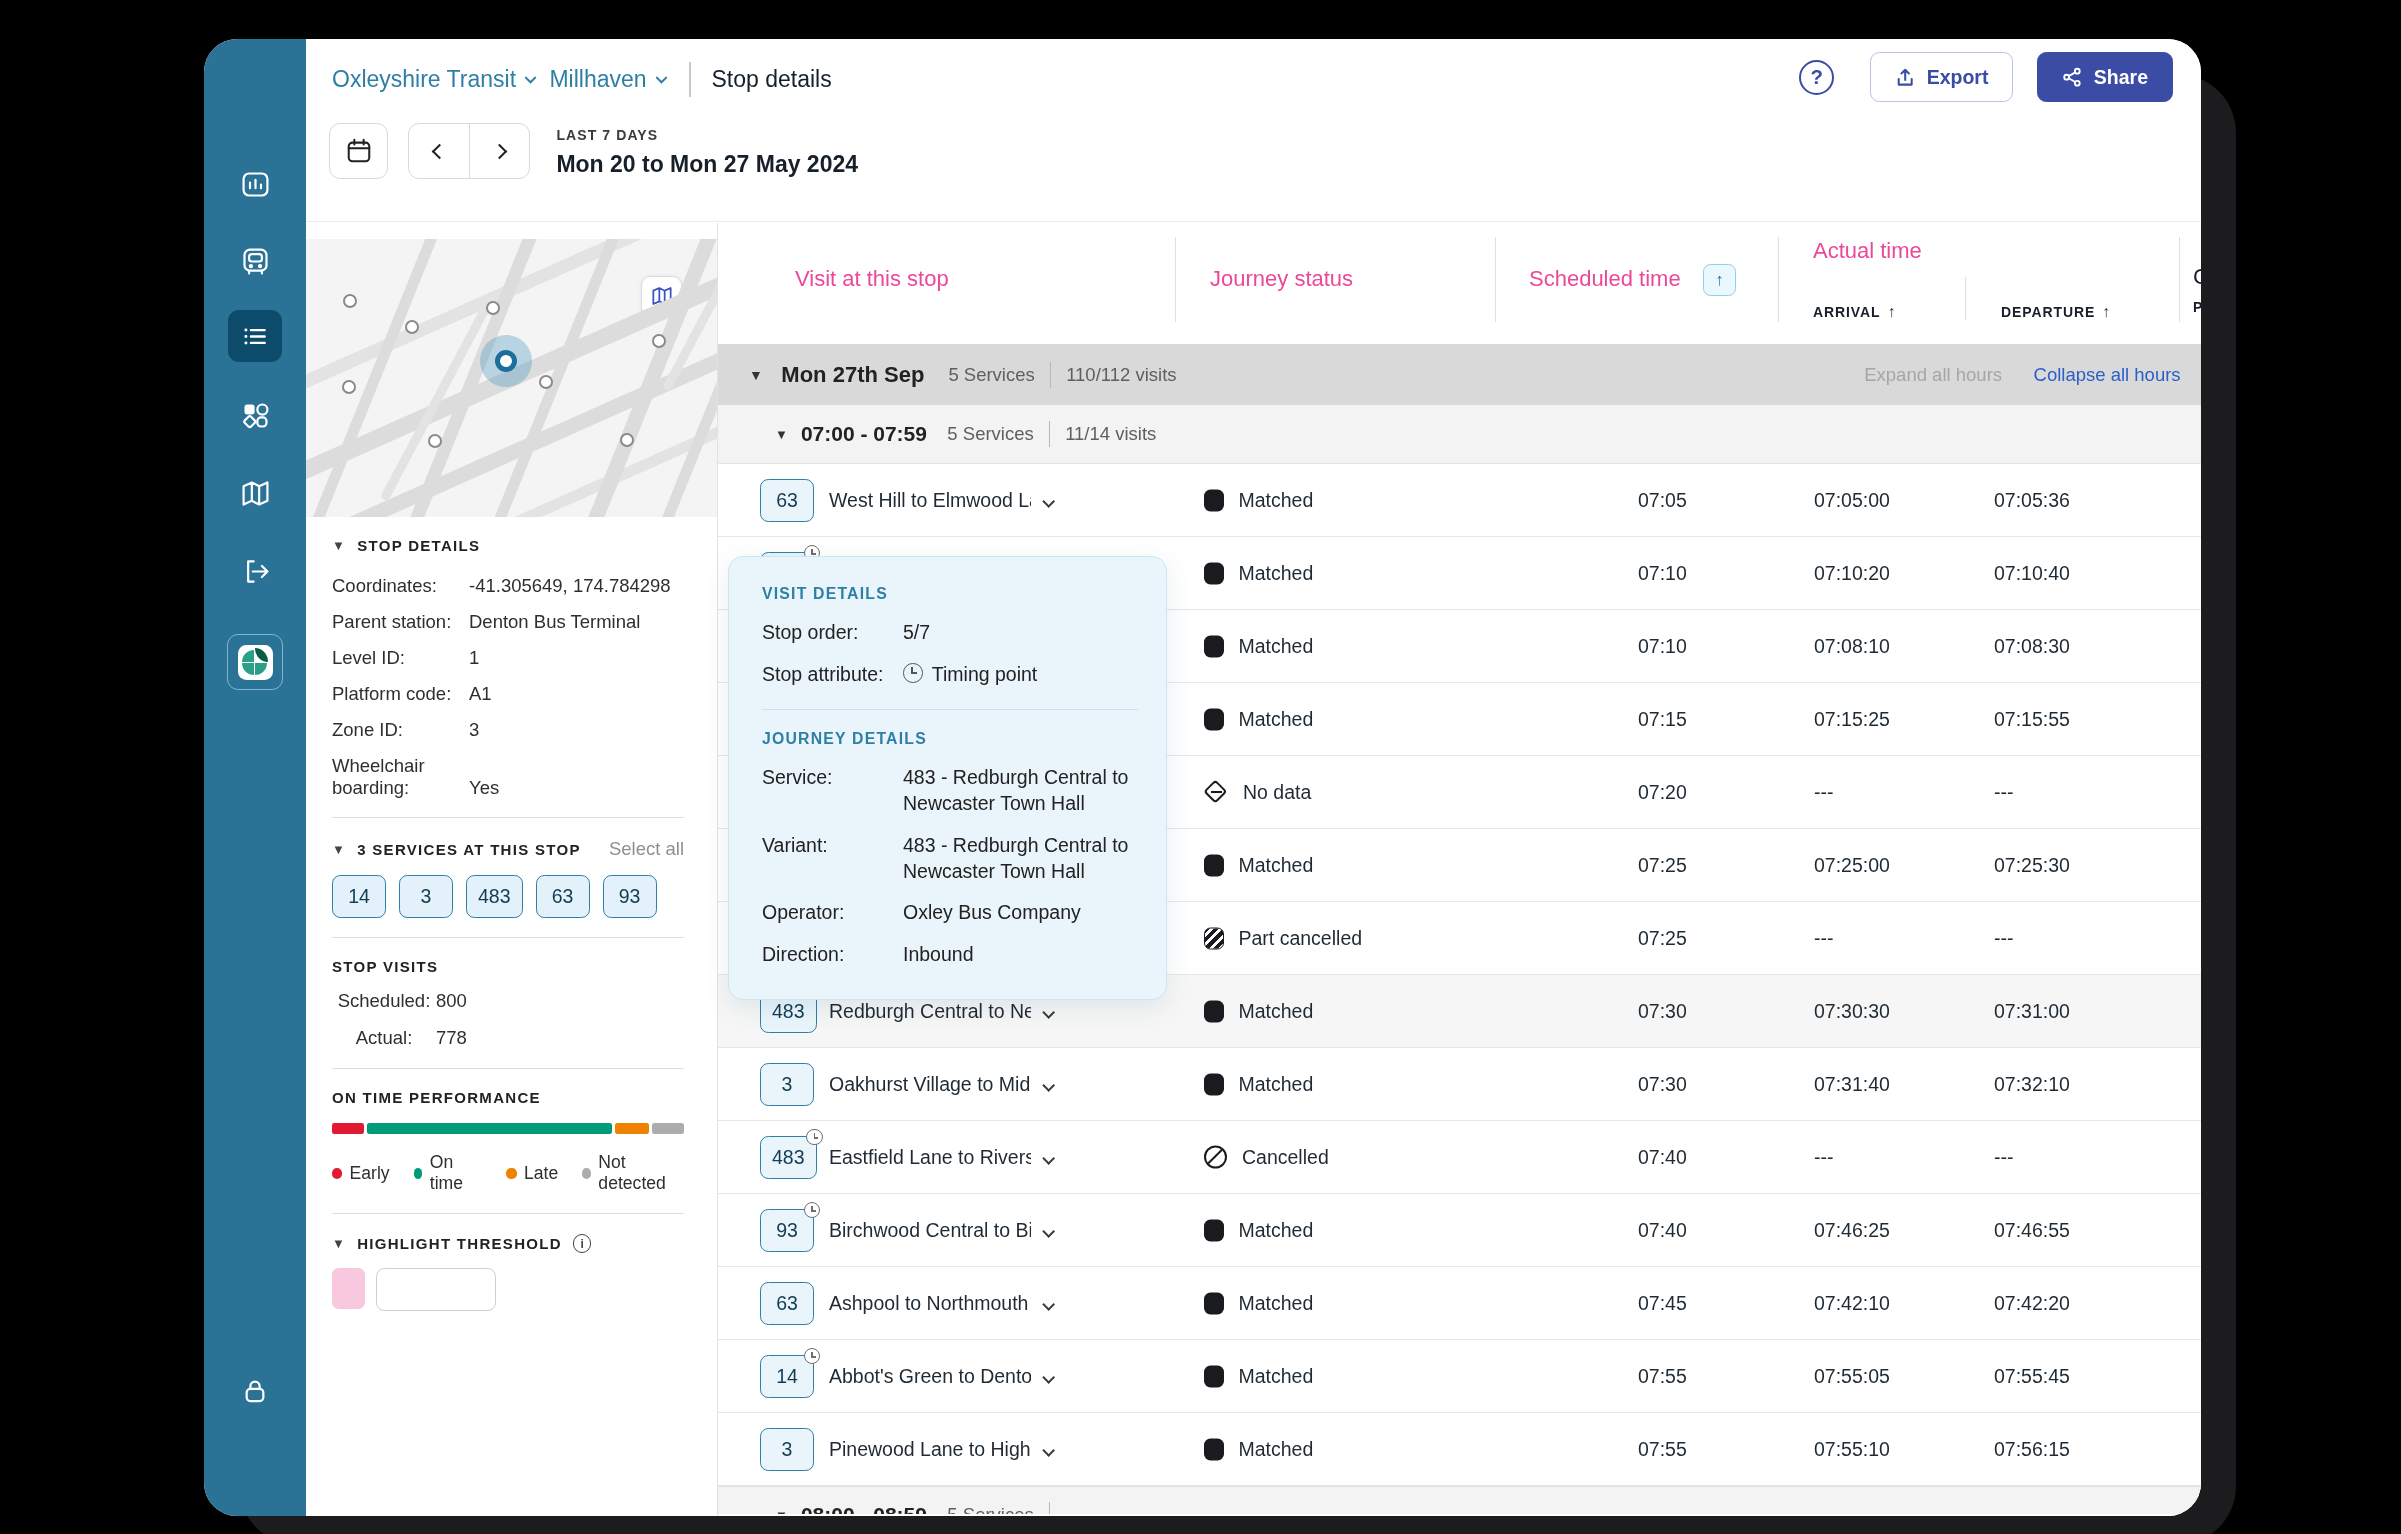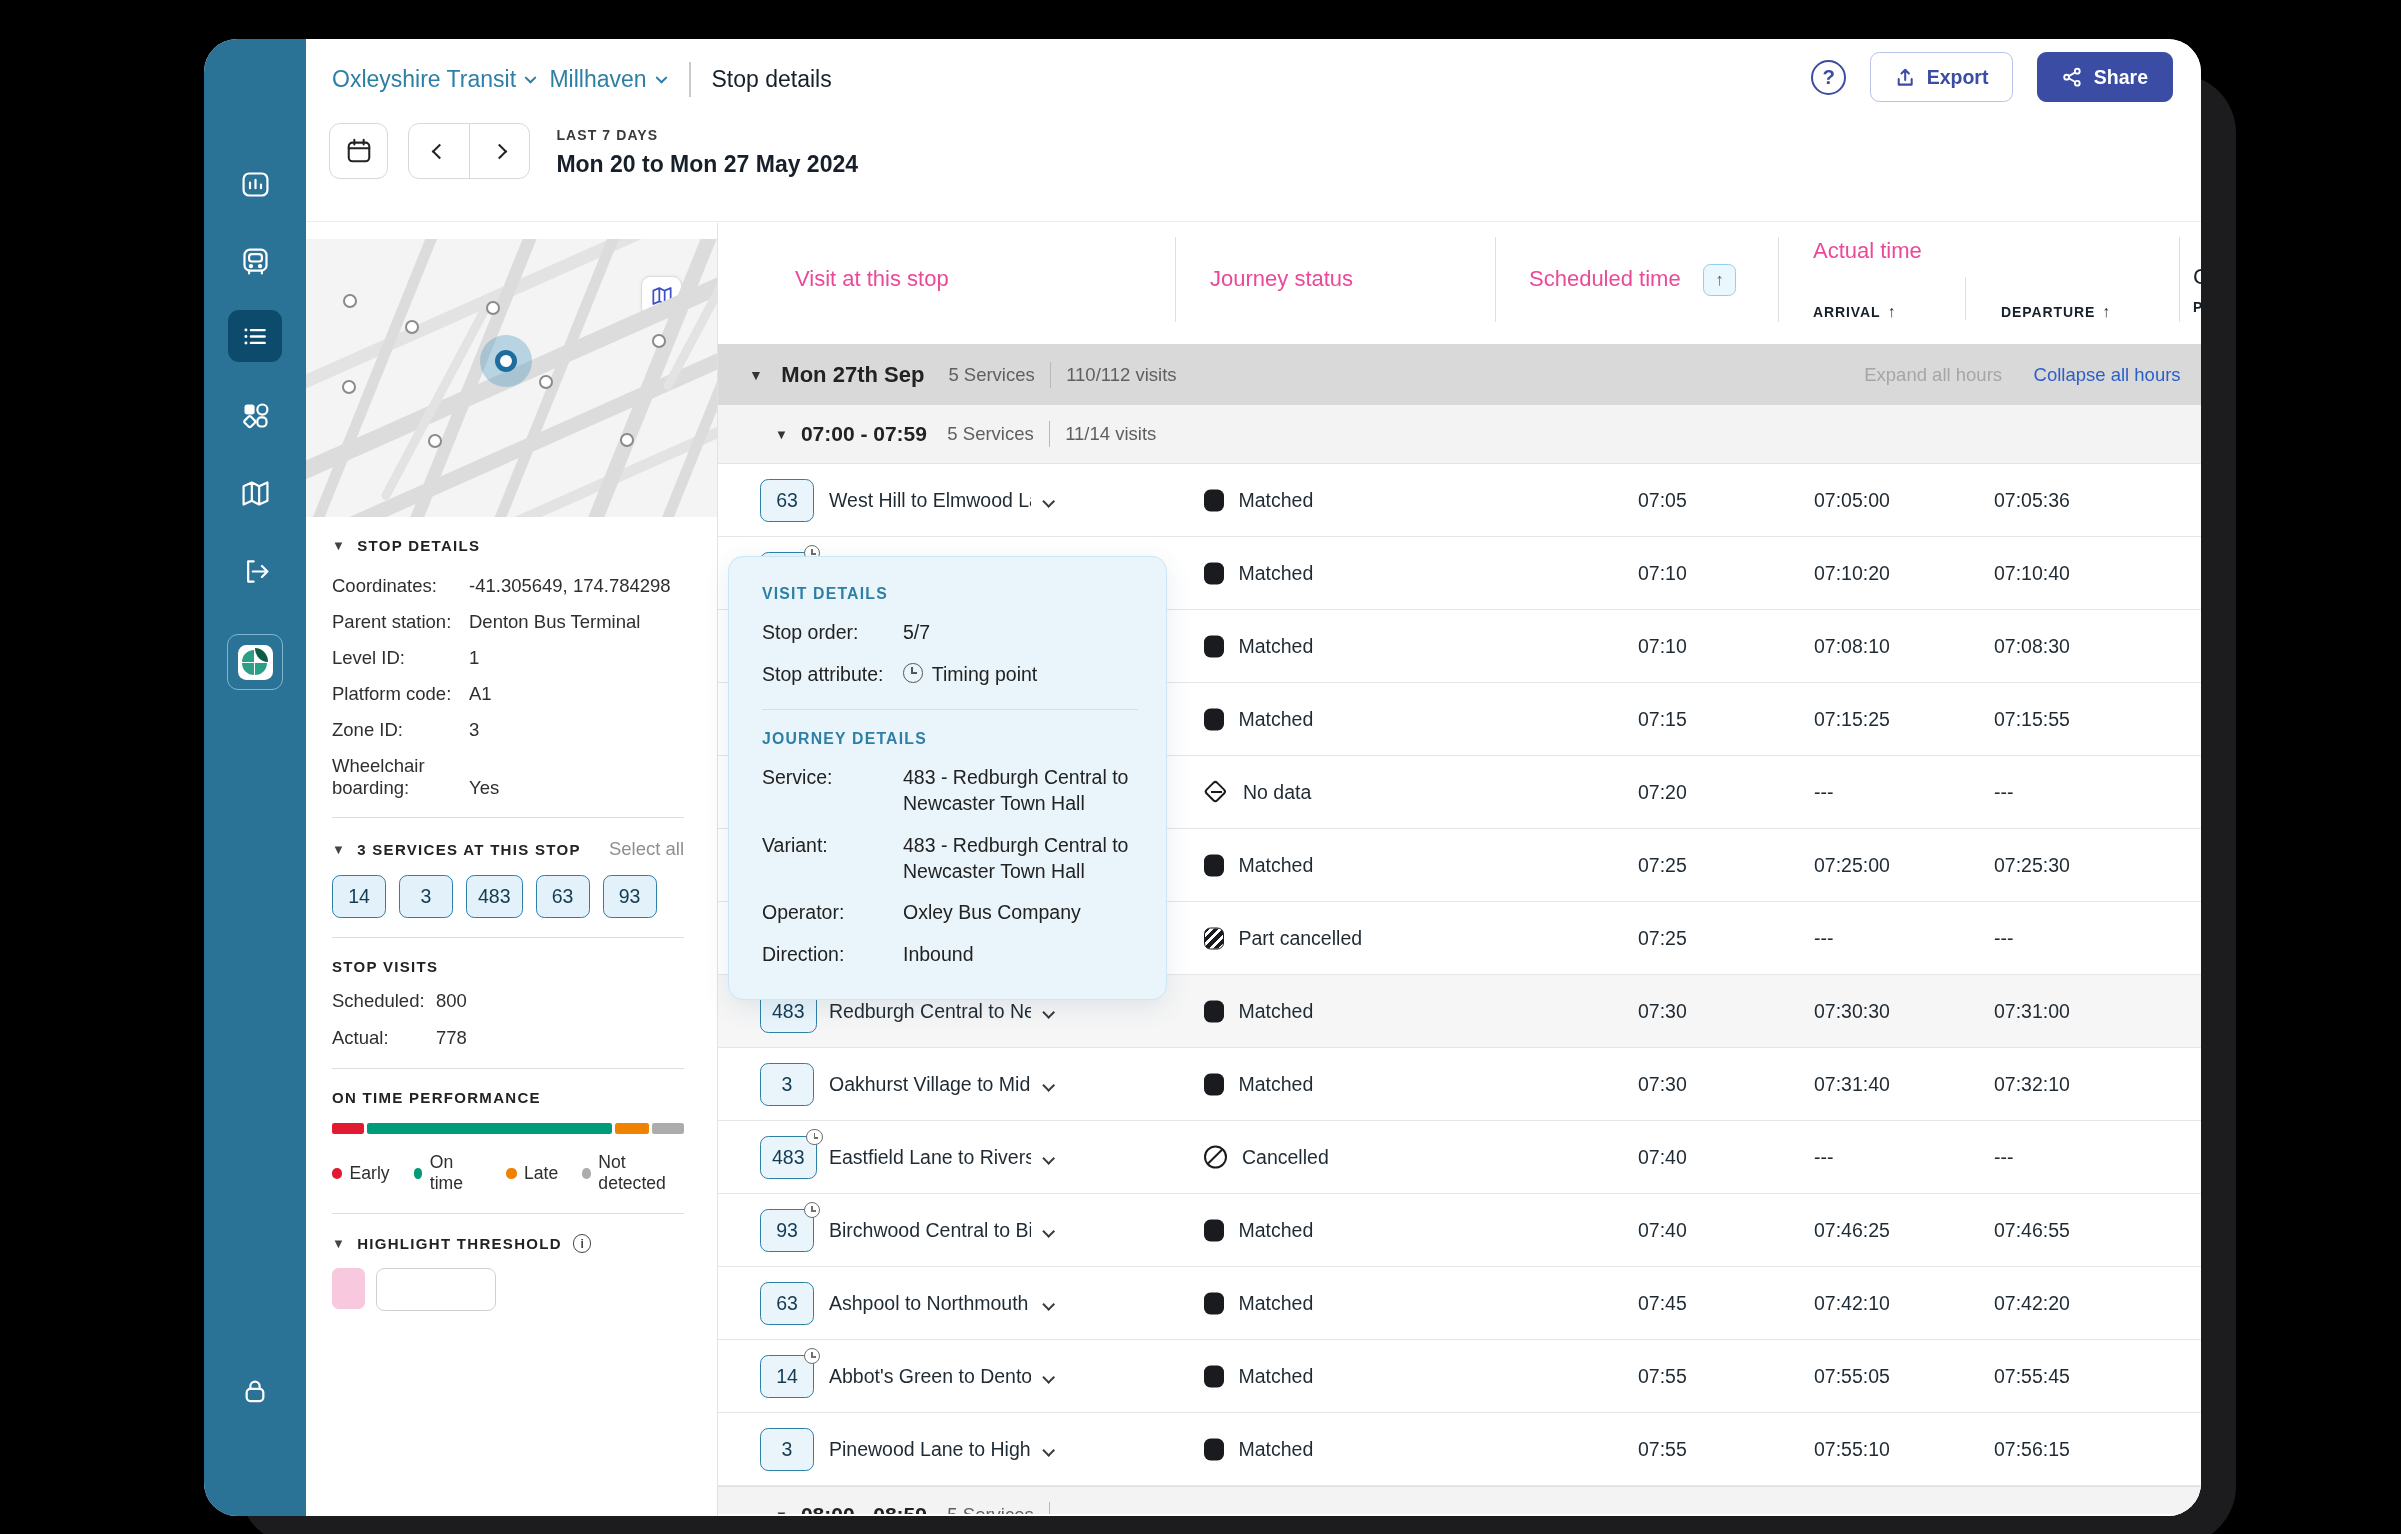--- a/index.html
+++ b/index.html
@@ -38,21 +38,21 @@
     border-bottom:0.9px solid #ECECEC; }
   .crumbs { position:absolute; left:26px; top:20.4px; height:41px; display:flex; align-items:center; gap:11px; }
   .crumb { font-size:23px; font-weight:500; color:#2E7FA6; display:flex; align-items:center; gap:7.4px; cursor:pointer; }
   .crumb-divider { width:1.9px; height:35px; background:#C9C9C9; margin:0 9.3px; }
   .page-title { font-size:23px; font-weight:500; color:#17202A; }
   .actions { position:absolute; right:28px; top:13px; display:flex; align-items:center; gap:24px; }
   .help-btn { width:35px; height:35px; border-radius:50%; border:2.3px solid #3A4CA4; color:#3A4CA4;
     font-size:20.4px; font-weight:bold; display:flex; align-items:center; justify-content:center; }
   .btn { height:50px; border-radius:9.3px; display:flex; align-items:center; gap:11px;
     padding:0 24px; font-size:19.5px; font-weight:600; }
-  .btn-outline { background:#fff; border:1.4px solid #B7C3E8; color:#3A4CA4; }
+  .btn-outline { background:#fff; border:1.4px solid #B7C3E8; color:#3A4CA4;margin-left:12px; }
   .btn-fill { background:#3A4CA4; border:1.4px solid #3A4CA4; color:#fff; }
   .date-nav { position:absolute; left:23px; top:84px; display:flex; align-items:flex-start; }
   .cal-btn { width:59px; height:56px; border:1.4px solid #D8D8D8; border-radius:11px;
     display:flex; align-items:center; justify-content:center; background:#fff; }
   .arrow-group { display:flex; margin-left:20.4px; border:1.4px solid #D8D8D8; border-radius:11px;
     overflow:hidden; height:56px; background:#fff; }
   .arrow-btn { width:60px; display:flex; align-items:center; justify-content:center; }
   .arrow-btn + .arrow-btn { border-left:1.4px solid #D8D8D8; }
   .chev { width:11px; height:11px; border-right:2.3px solid #222; border-bottom:2.3px solid #222; }
   .chev.left  { transform:rotate(135deg); }
@@ -86,21 +86,21 @@
   .f-value { flex:1; }
   .f-value a { color:#3D5AC8; text-decoration:none; word-break:break-all; display:block; width:215px; line-height:25px;}
   .lp-divider { border-top:0.9px solid #DDD; margin:18.5px 0 0 0; }
   .services-head { display:flex; align-items:center; justify-content:space-between; margin-top:20.4px; }
   .select-all { font-size:18.5px; color:#8F8F8F; }
   .chips { display:flex; gap:13px; margin-top:15px; }
   .chip { min-width:54px; height:43px; padding:0 11px; background:#E3F2FA; border:1.4px solid #2E7FA6;
     border-radius:8.3px; display:flex; align-items:center; justify-content:center; font-size:19.5px;
     font-weight:500; color:#133B52; position:relative; }
   .kv { display:flex; font-size:18.5px; color:#2F2F2F; margin-top:15px; }
-  .kv .k { width:104px; }
+  .kv .k { width:104px;text-align:center; }
   .otp-bar { display:flex; gap:2.8px; margin-top:16.7px; height:11px; }
   .otp-bar i { border-radius:2.3px; }
   .otp-legend { display:flex; gap:24px; margin-top:18.5px; align-items:center; }
   .leg { display:flex; align-items:center; gap:7.4px; font-size:17.6px; color:#2F2F2F; }
   .leg i { width:10.2px; height:10.2px; border-radius:50%; }
   .threshold-row { display:flex; gap:11px; margin-top:15px; align-items:flex-start; }
   .swatch { width:33px; height:41px; background:#F8C8DF; border-radius:6.5px; }
   .threshold-input { width:120px; height:43px; border:1.4px solid #CFCFCF; border-radius:8.3px; background:#fff; }
   .info-icon { width:18.5px; height:18.5px; border:1.7px solid #444; border-radius:50%; font-size:12px;
     font-weight:bold; color:#444; display:inline-flex; align-items:center; justify-content:center; letter-spacing:0;}

